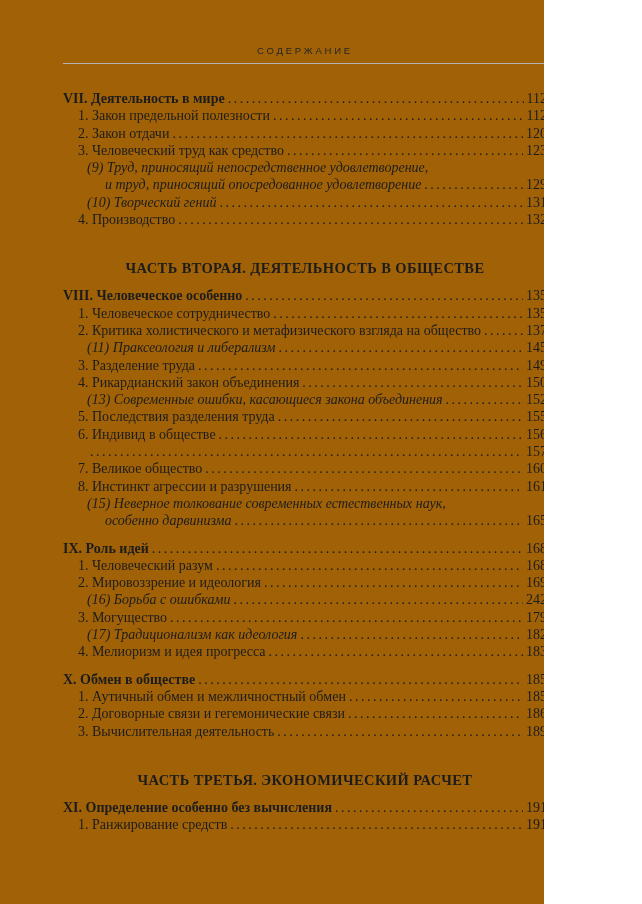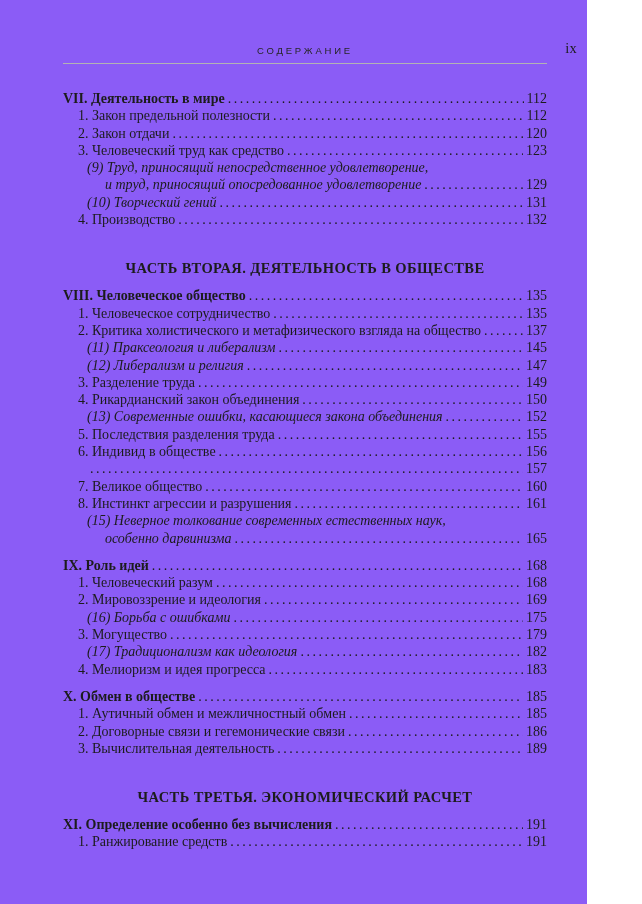--- a/index.html
+++ b/index.html
@@ -1,20 +1,20 @@
 <!DOCTYPE html>
 <html><head>
 <meta charset="utf-8">
 <style>
   html, body { margin: 0; padding: 0; background: #ffffff; }
   .page {
     position: relative;
-    width: 587px;
+    width: 544px;
     height: 904px;
-    background: #8b5cf6;
+    background: #a16207;
     font-family: "Liberation Serif", "DejaVu Serif", serif;
     color: #1c1c1c;
     overflow: hidden;
   }
   .running-head {
     position: absolute;
     top: 45px;
     left: 63px;
     width: 484px;
     text-align: center;
@@ -137,43 +137,38 @@
         <span class="leader"></span>
         <span class="pg">131</span>
       </div>
       <div class="toc-entry item">
         <span class="t">4. Производство</span>
         <span class="leader"></span>
         <span class="pg">132</span>
       </div>
       <div class="part">ЧАСТЬ ВТОРАЯ. ДЕЯТЕЛЬНОСТЬ В ОБЩЕСТВЕ</div>
       <div class="toc-entry chapter">
-        <span class="t">VIII. Человеческое общество</span>
+        <span class="t">VIII. Человеческое особенно</span>
         <span class="leader"></span>
         <span class="pg">135</span>
       </div>
       <div class="toc-entry item">
         <span class="t">1. Человеческое сотрудничество</span>
         <span class="leader"></span>
         <span class="pg">135</span>
       </div>
       <div class="toc-entry item">
         <span class="t">2. Критика холистического и метафизического взгляда на общество</span>
         <span class="leader"></span>
         <span class="pg">137</span>
       </div>
       <div class="toc-entry subitem">
         <span class="t">(11) Праксеология и либерализм</span>
         <span class="leader"></span>
         <span class="pg">145</span>
-      </div>
-      <div class="toc-entry subitem">
-        <span class="t">(12) Либерализм и религия</span>
-        <span class="leader"></span>
-        <span class="pg">147</span>
       </div>
       <div class="toc-entry item">
         <span class="t">3. Разделение труда</span>
         <span class="leader"></span>
         <span class="pg">149</span>
       </div>
       <div class="toc-entry item">
         <span class="t">4. Рикардианский закон объединения</span>
         <span class="leader"></span>
         <span class="pg">150</span>
@@ -226,21 +221,21 @@
         <span class="pg">168</span>
       </div>
       <div class="toc-entry item">
         <span class="t">2. Мировоззрение и идеология</span>
         <span class="leader"></span>
         <span class="pg">169</span>
       </div>
       <div class="toc-entry subitem">
         <span class="t">(16) Борьба с ошибками</span>
         <span class="leader"></span>
-        <span class="pg">175</span>
+        <span class="pg">242</span>
       </div>
       <div class="toc-entry item">
         <span class="t">3. Могущество</span>
         <span class="leader"></span>
         <span class="pg">179</span>
       </div>
       <div class="toc-entry subitem">
         <span class="t">(17) Традиционализм как идеология</span>
         <span class="leader"></span>
         <span class="pg">182</span>

